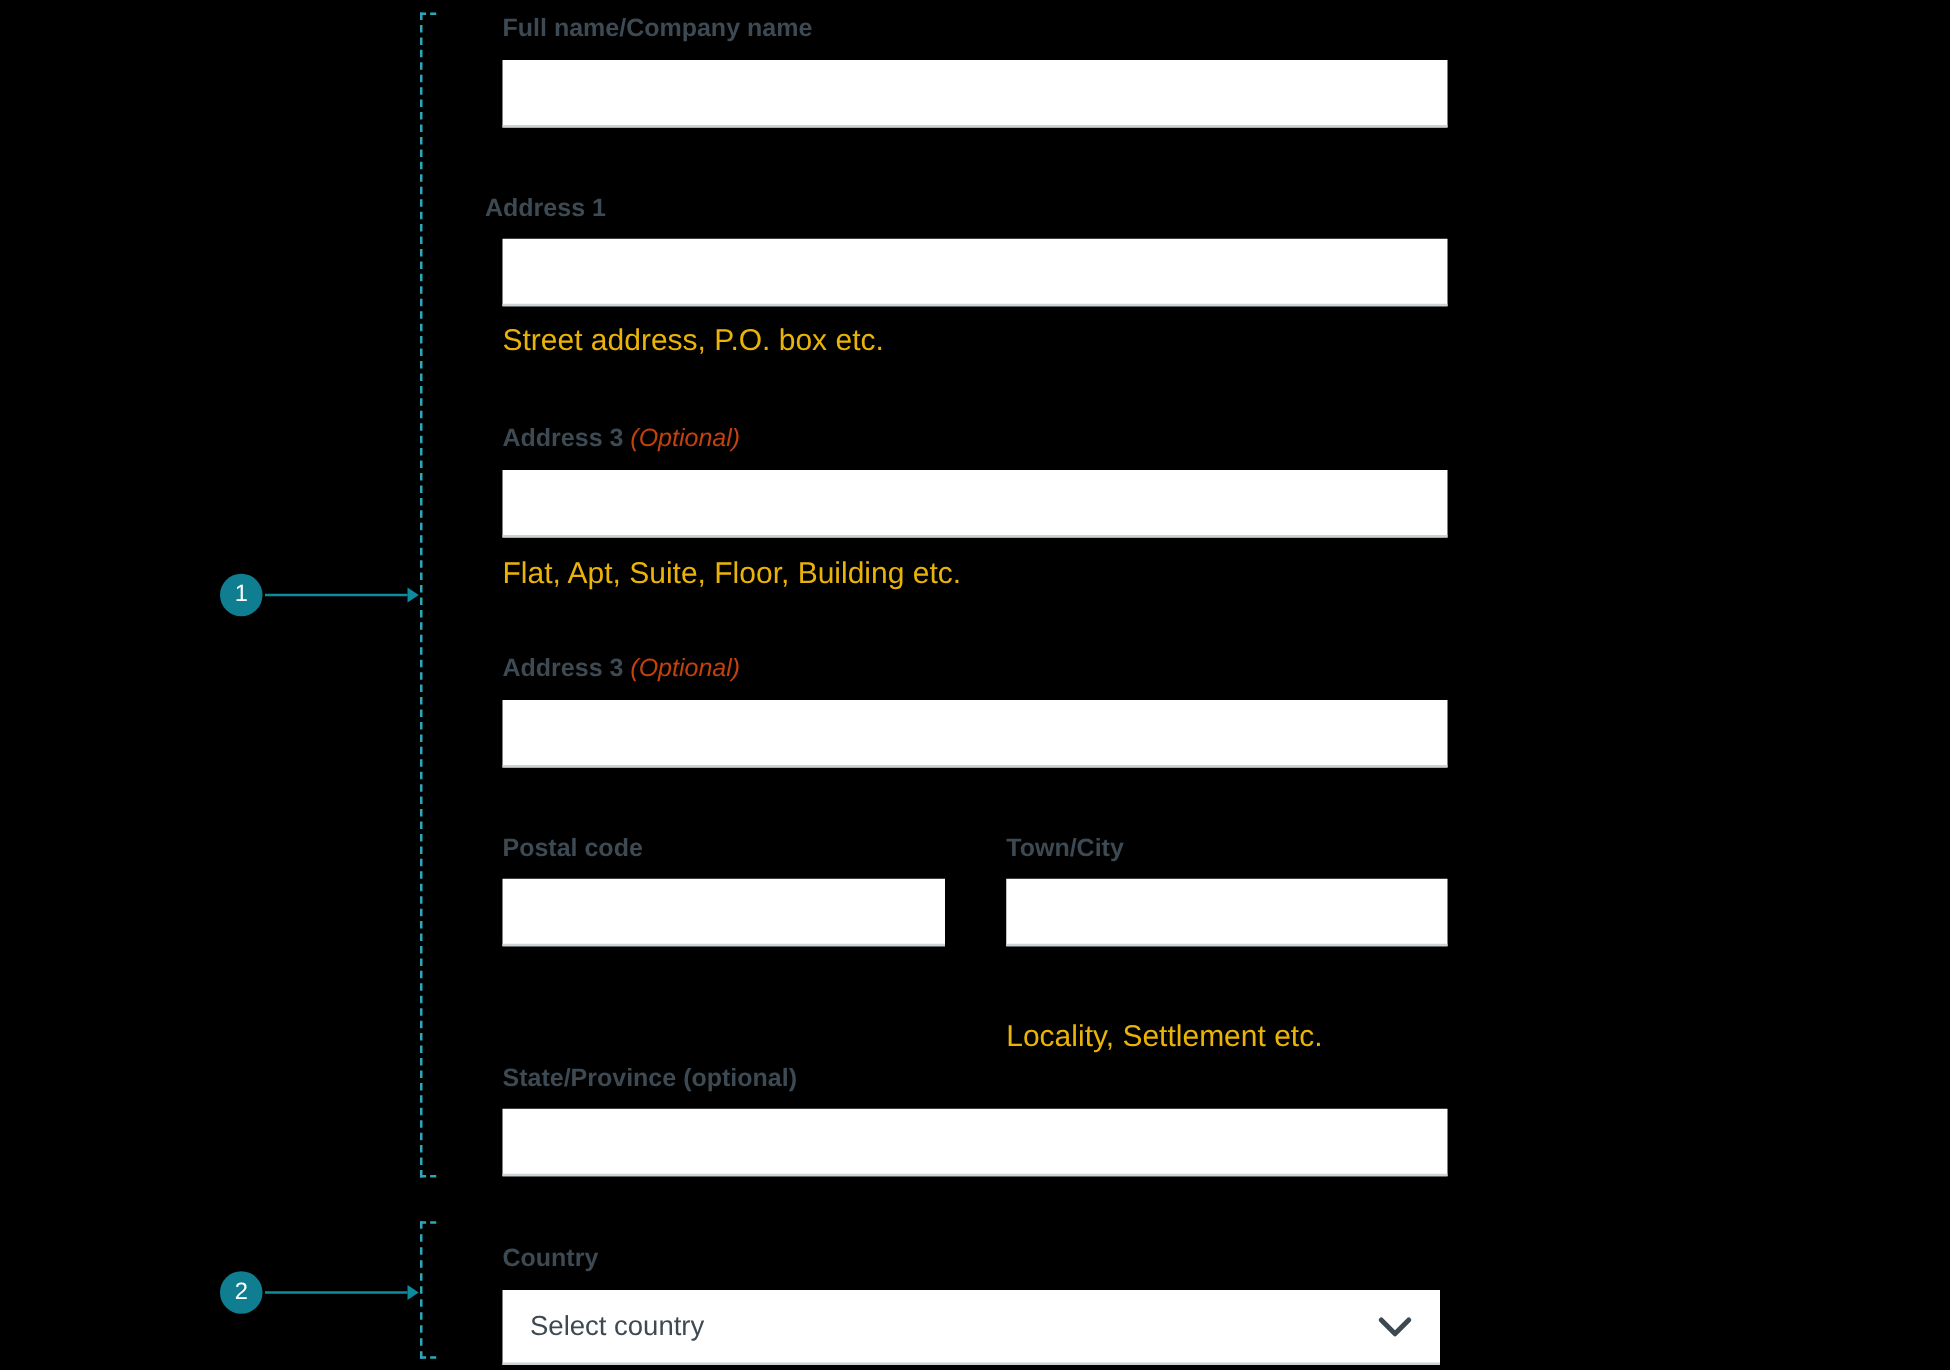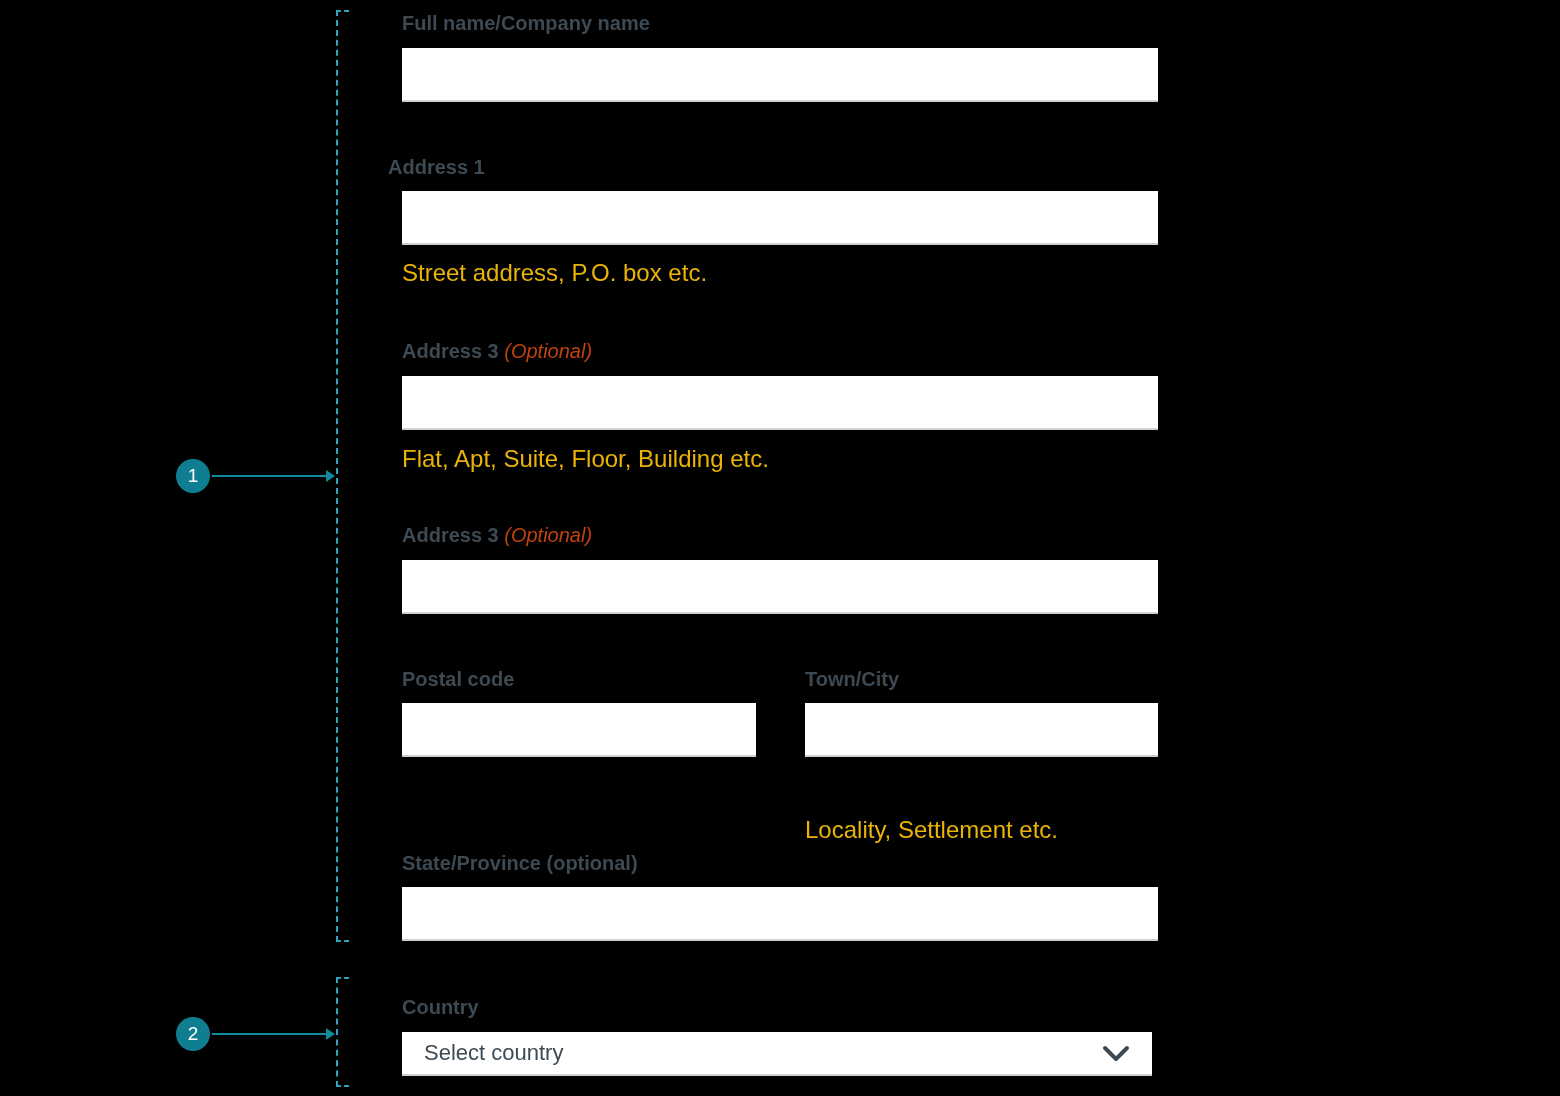--- a/index.html
+++ b/index.html
@@ -49,21 +49,21 @@
     color: #3d4a53;
     font-family: "Liberation Sans", "DejaVu Sans", sans-serif;
     outline: none;
   }
 
   
   .select {
     box-sizing: border-box;
     background: #ffffff;
     border-bottom: 2px solid #cdd2d5;
-    height: 44px;
+    height: 60px;
     display: flex;
     align-items: center;
     justify-content: space-between;
     padding: 0 22px;
     cursor: pointer;
   }
   .select .select-text {
     color: #3d4a53;
     font-size: 22px;
   }

